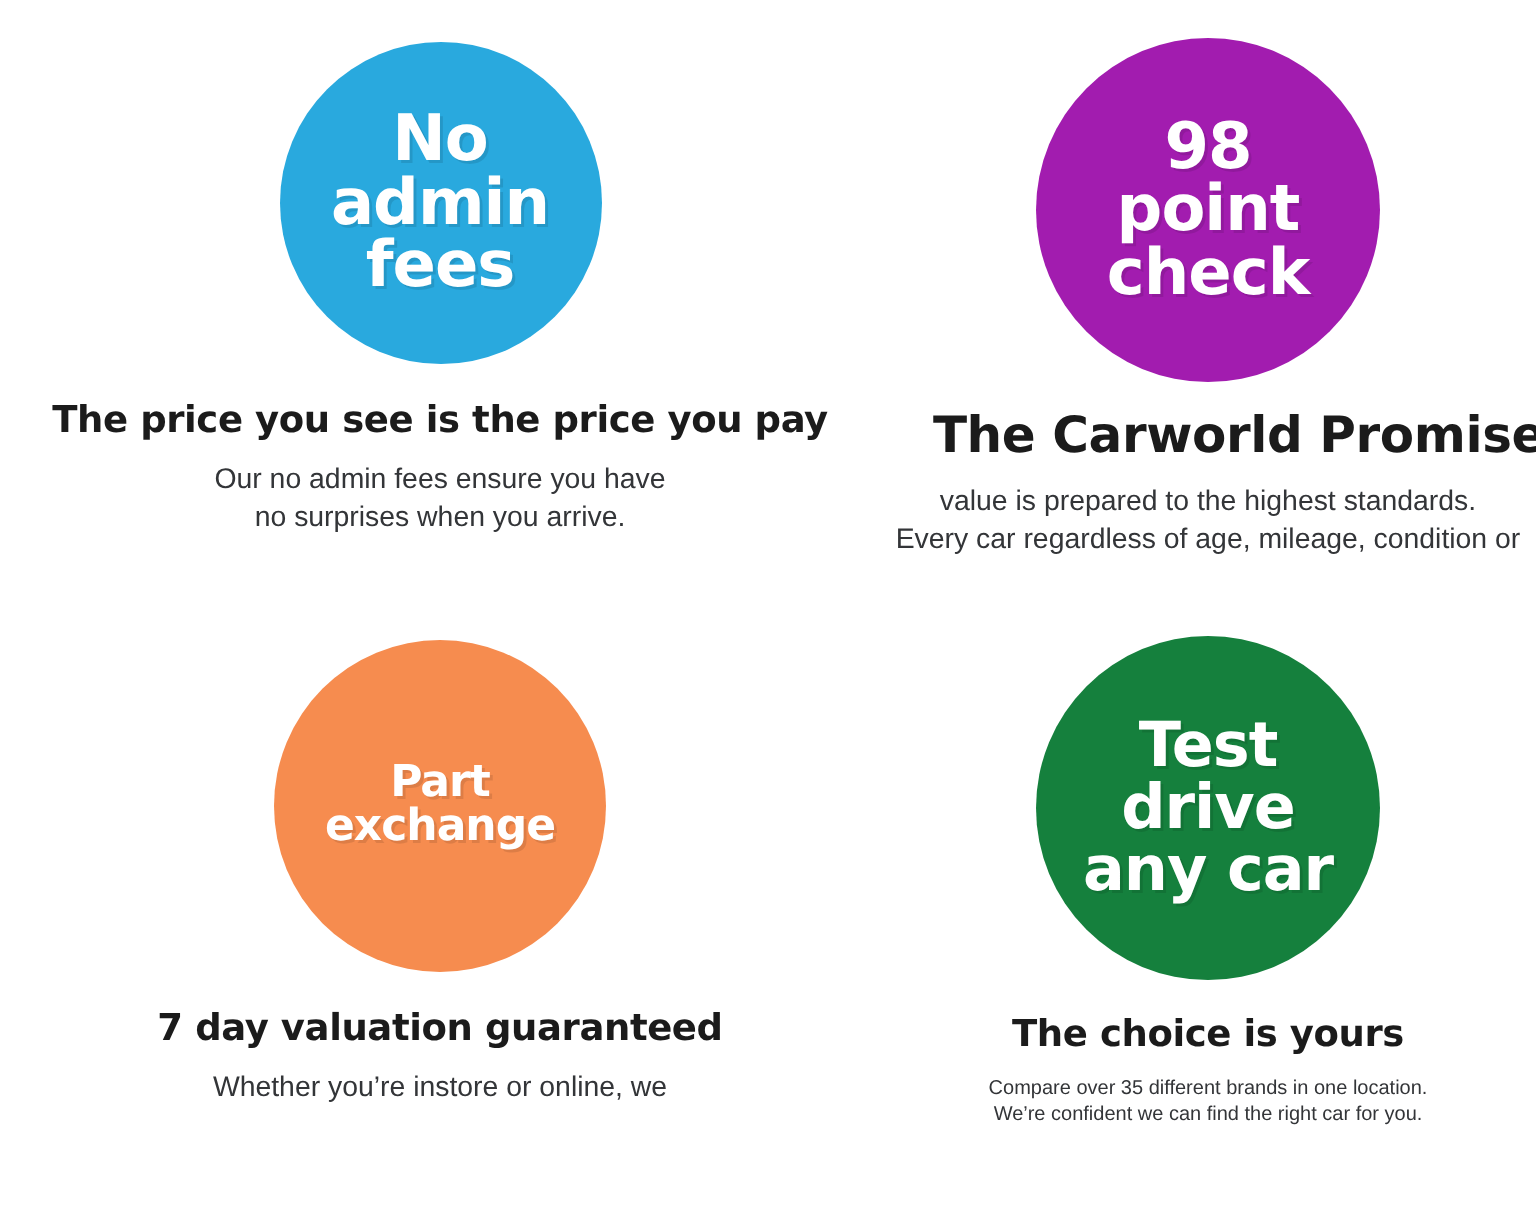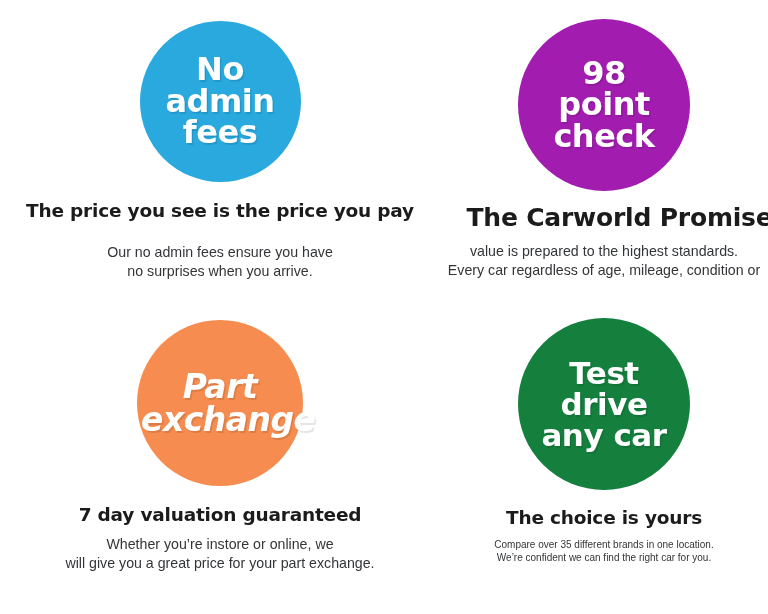--- a/index.html
+++ b/index.html
@@ -77,39 +77,39 @@
   }
 
   
   .card-1 .badge {
     width: 161px; height: 161px;
     margin-top: 21px;
     background: #29a9de;
   }
   .card-1 .badge-text { font-size: 32px; line-height: 0.98; }
   .card-1 .headline { font-size: 18.5px; margin-top: 18px; }
-  .card-1 .body-copy { font-size: 14.2px; margin-top: 22px; }
+  .card-1 .body-copy { font-size: 14.2px; margin-top: 10px; }
 
   
   .card-2 .badge {
     width: 172px; height: 172px;
     margin-top: 19px;
     background: #76bc25;
   }
   .card-2 .badge-text { font-size: 32px; line-height: 0.98; }
   .card-2 .headline { font-size: 25px; margin-top: 12px; margin-left: 31px; }
   .card-2 .body-copy { font-size: 14.2px; margin-top: 10px; }
 
   
   .card-3 .badge {
     width: 166px; height: 166px;
     margin-top: 13px;
     background: #f68c4f;
   }
-  .card-3 .badge-text { font-size: 33px; line-height: 1.0; font-style: italic; }
+  .card-3 .badge-text { font-size: 22px; line-height: 1.0; }
   .card-3 .headline { font-size: 18.5px; margin-top: 18px; }
   .card-3 .body-copy { font-size: 14.2px; margin-top: 10px; }
 
   
   .card-4 .badge {
     width: 172px; height: 172px;
     margin-top: 11px;
     background: #94a3b8;
   }
   .card-4 .badge-text { font-size: 31px; line-height: 1.0; }
@@ -154,21 +154,20 @@
   <div class="card card-3">
     <div class="badge" style="background-color: rgb(246, 140, 79);">
       <div class="badge-text">
         <span class="bl">Part</span><br>
         <span class="bl">exchange</span><br>
       </div>
     </div>
     <div class="headline">7 day valuation guaranteed</div>
     <div class="body-copy">
       <span class="line">Whether you’re instore or online, we</span>
-      <span class="line">will give you a great price for your part exchange.</span>
     </div>
   </div>
 
   <div class="card card-4">
     <div class="badge" style="background-color: #15803d;">
       <div class="badge-text">
         <span class="bl">Test</span><br>
         <span class="bl">drive</span><br>
         <span class="bl">any car</span>
       </div>

